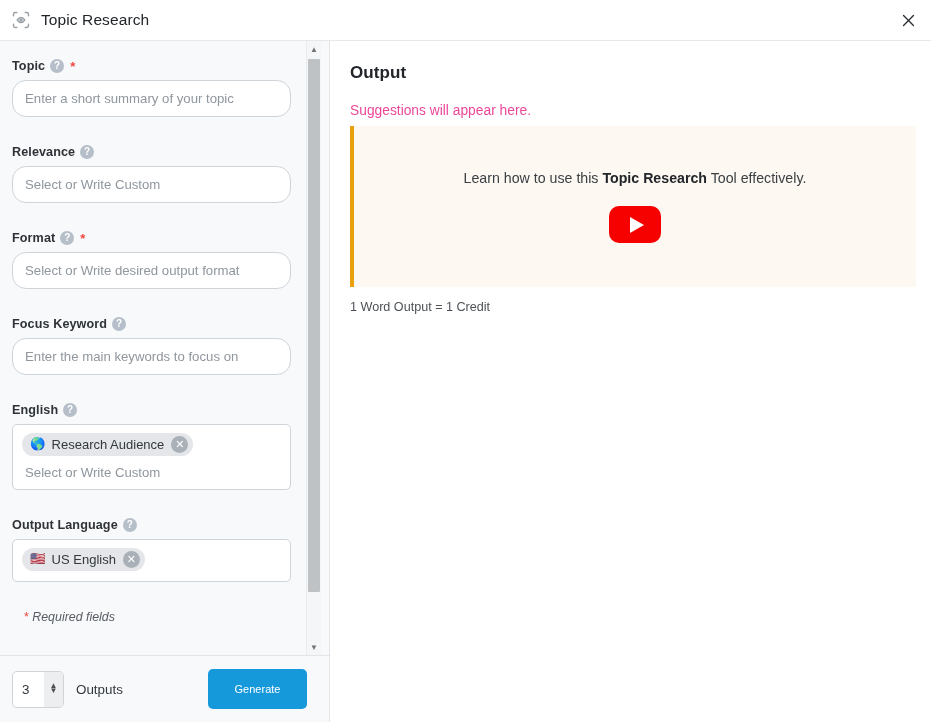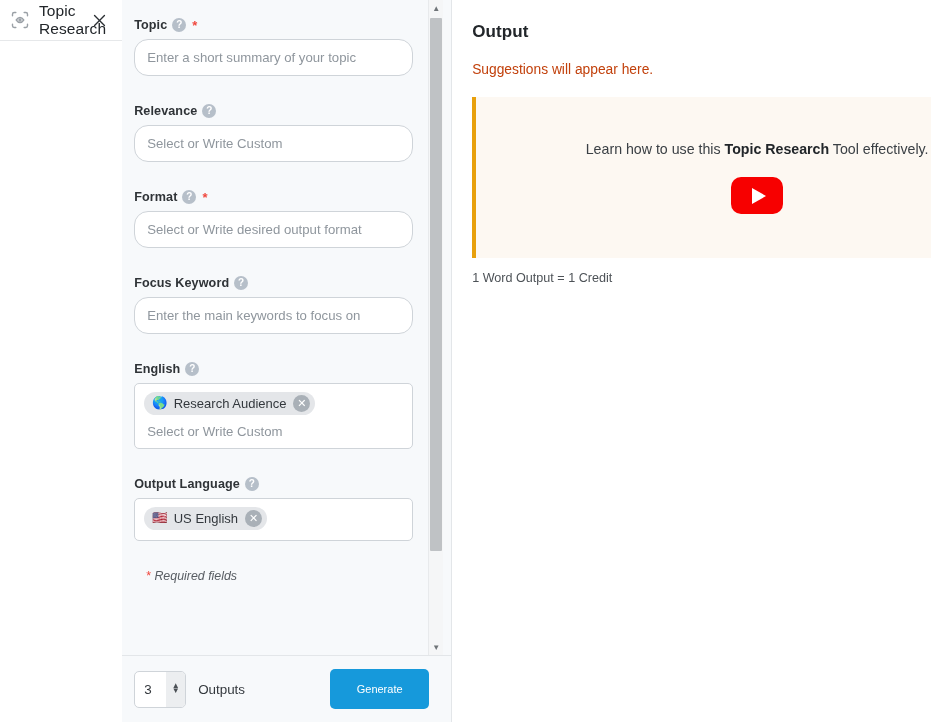--- a/index.html
+++ b/index.html
@@ -7,21 +7,21 @@
     margin: 0; padding: 0;
     width: 931px; height: 722px;
     background: #ffffff;
     font-family: "Liberation Sans", sans-serif;
     overflow: hidden;
   }
   .app {
     position: relative;
     width: 931px; height: 722px;
     background: #ffffff;
-    display: flex; flex-direction: row;
+    display: flex; flex-direction: column;
   }
 
   
   .header {
     height: 41px; min-height: 41px;
     background: #ffffff;
     border-bottom: 1px solid #e6e8ea;
     display: flex; align-items: center;
     padding: 0 14px 0 10px;
     position: relative;
@@ -188,21 +188,21 @@
   .right-panel {
     flex: 1; background: #ffffff;
     padding: 22px 16px 0 20px;
     overflow: hidden;
   }
   .output-title {
     font-size: 17px; color: #22262a; font-weight: bold;
     margin: 0 0 20px 0; letter-spacing: .1px;
   }
   .output-sub {
-    font-size: 13.8px; color: #c2410c; margin-bottom: 20px;
+    font-size: 13.8px; color: #ec4899; margin-bottom: 8px;
   }
   .promo {
     background: #fdf8f2;
     border-left: 4px solid #e8a00c;
     height: 161px; width: 566px;
     display: flex; flex-direction: column;
     align-items: center; justify-content: center;
   }
   .promo-text {
     font-size: 14.2px; color: #3b4045; margin-bottom: 20px;

